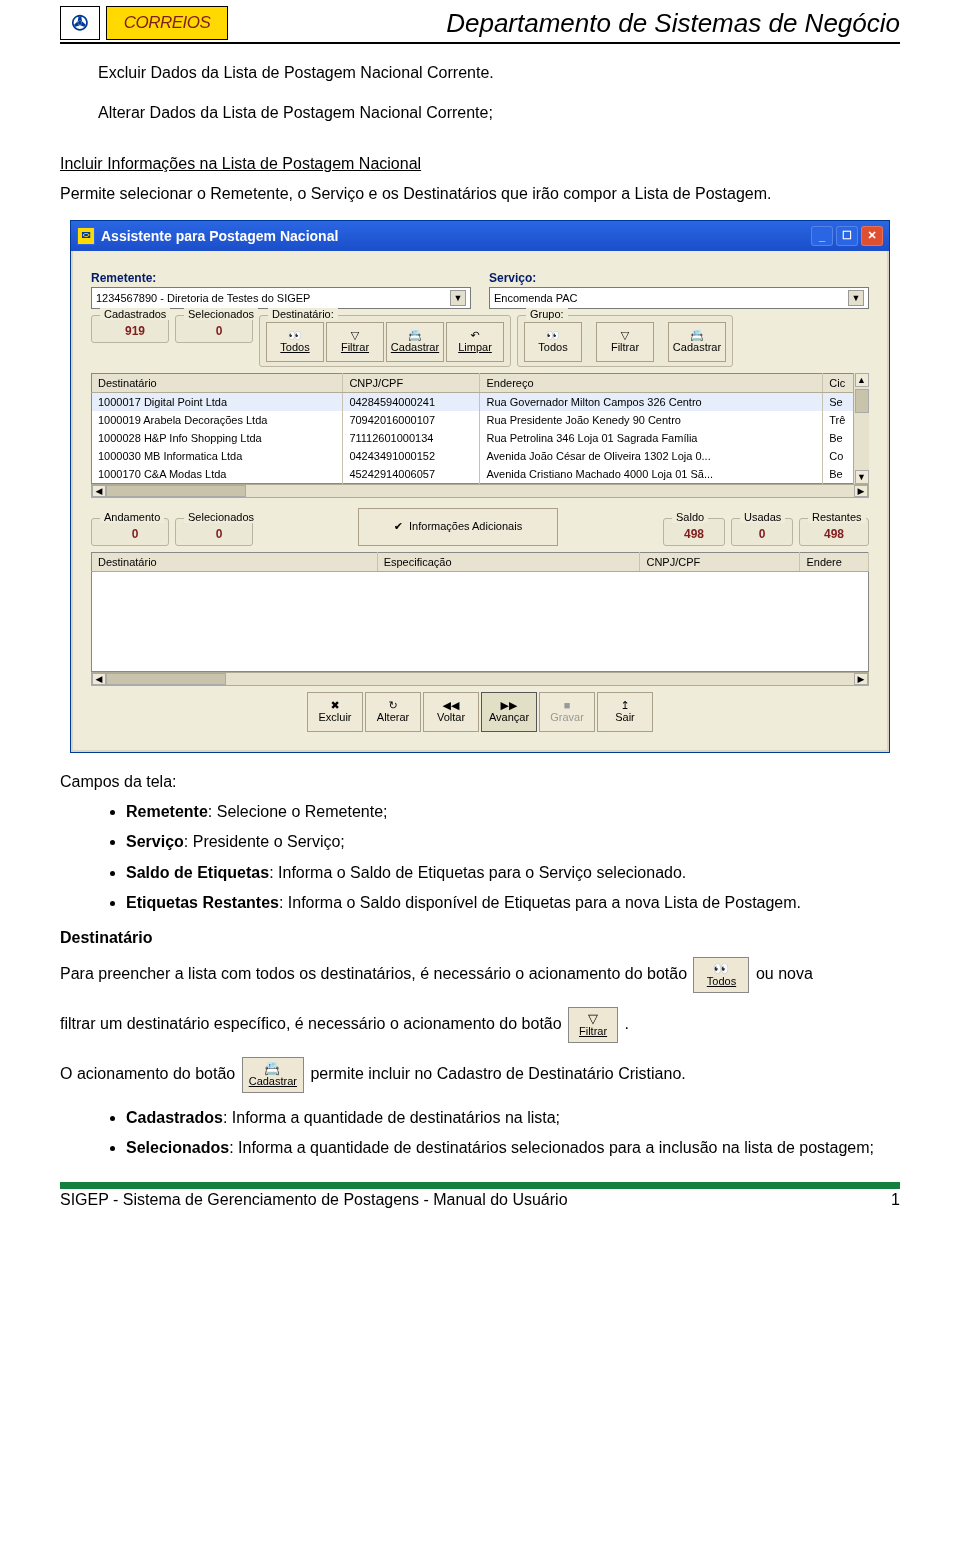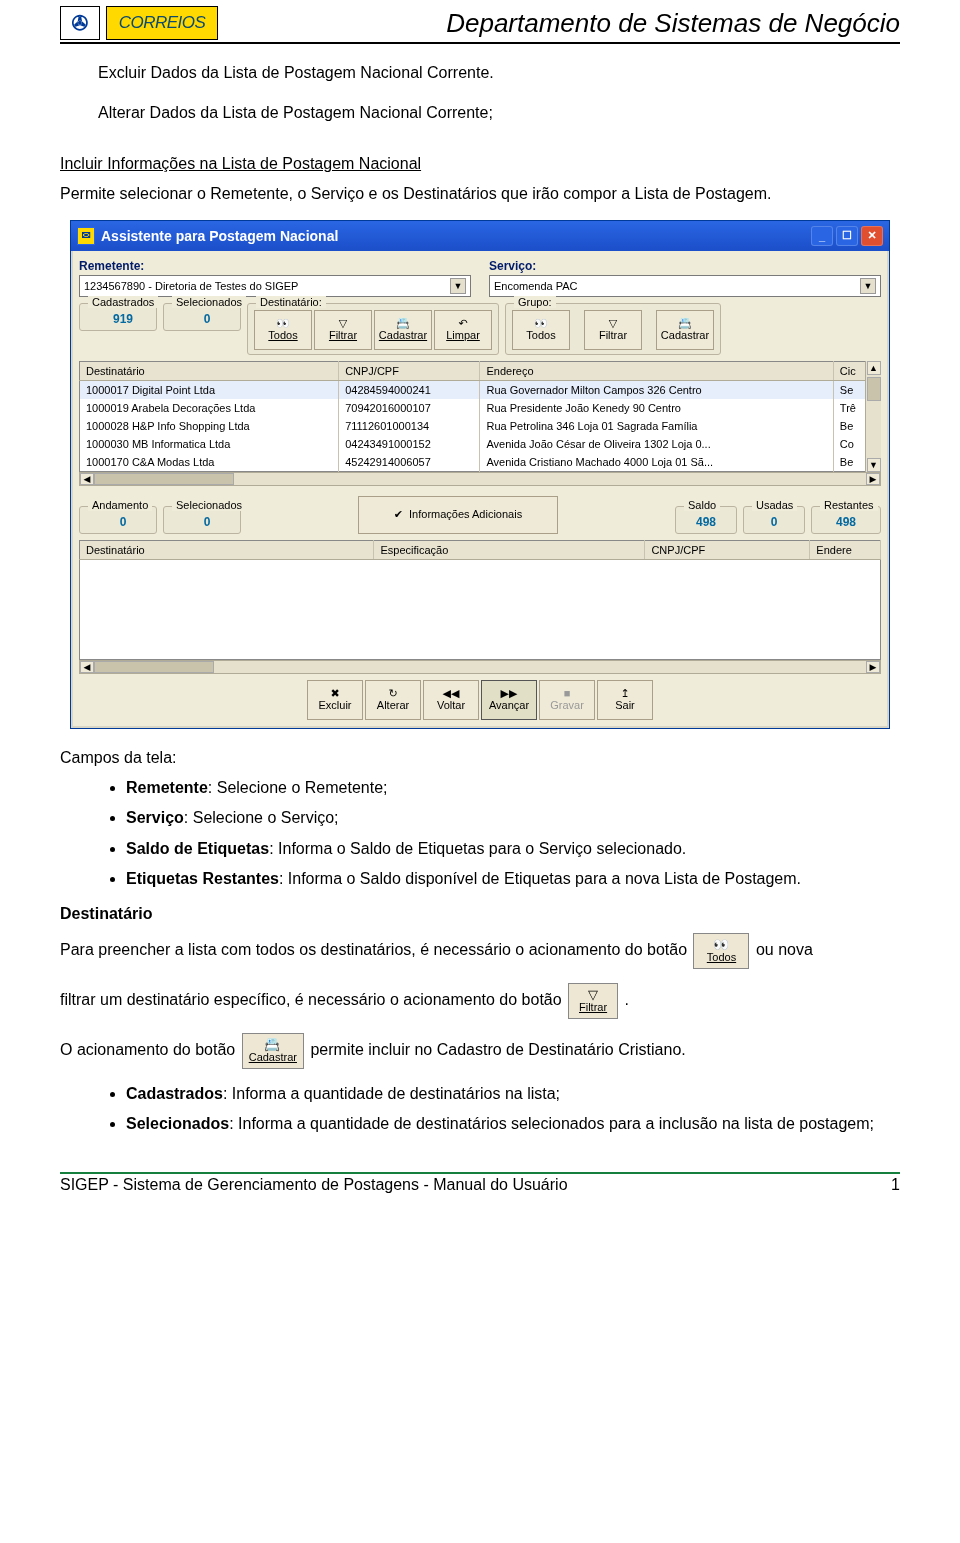--- a/index.html
+++ b/index.html
@@ -3,21 +3,21 @@
 <meta charset="utf-8">
 <style>
   * { box-sizing: border-box; }
   body { margin: 0; font-family: Arial, Helvetica, sans-serif; color: #000; background: #fff; width: 960px; }
 
   .page { padding: 6px 60px 4px 60px; }
 
   .top-header { display: flex; justify-content: space-between; align-items: center; border-bottom: 2px solid #000; padding-bottom: 2px; }
   .correios-logo { display: flex; align-items: center; gap: 6px; }
   .correios-logo .icon-box { width: 40px; height: 34px; border: 1px solid #000; background: #fff; display:flex; align-items:center; justify-content:center; font-size: 20px; font-weight:bold; color:#003a99; }
-  .correios-logo .brand-box { width: 112px; height: 34px; border: 1px solid #000; background: #ffd900; display:flex; align-items:center; justify-content:center; font-family: Arial Black, sans-serif; font-style: italic; font-size: 17px; letter-spacing: -0.5px; color: #0c4a6e; }
+  .correios-logo .brand-box { width: 122px; height: 34px; border: 1px solid #000; background: #ffd900; display:flex; align-items:center; justify-content:center; font-family: Arial Black, sans-serif; font-style: italic; font-size: 17px; letter-spacing: -0.5px; color: #7f1d1d; }
   .dept-title { font-size: 26px; font-style: italic; font-family: Arial, sans-serif; }
 
   .body-text { font-size: 16px; line-height: 1.4; }
   .indent-1 { margin-left: 38px; margin-top: 18px; }
   .underlined-heading { text-decoration: underline; margin-top: 28px; font-size: 16px; }
   .para { margin: 8px 0 14px 0; }
 
   ul { margin: 4px 0 10px 66px; padding: 0; }
   ul li { margin: 8px 0; list-style: disc; font-size: 16px; }
   .bold { font-weight: bold; }
@@ -44,39 +44,39 @@
     color: #fff; font-weight: bold; font-size: 14px;
   }
   .titlebar .left { display:flex; align-items:center; gap:6px; }
   .titlebar .left .app-ico { width:18px; height:18px; background:#ffd900; border:1px solid #2a66e3; display:flex; align-items:center; justify-content:center; font-size:11px; color:#003a99; }
   .titlebar .ctrls { display:flex; gap:3px; }
   .title-btn { width:22px; height:20px; border:1px solid #fff3; display:flex; align-items:center; justify-content:center; font-size:11px; font-weight:bold; border-radius:3px; }
   .btn-min { background:#2a66e3; color:#fff; }
   .btn-max { background:#2a66e3; color:#fff; }
   .btn-close { background:#e05030; color:#fff; }
 
-  .win-body { padding: 8px; font-size: 11px; }
+  .win-body { padding: 20px; font-size: 11px; }
 
   .row { display: flex; align-items: flex-end; gap: 4px; margin-bottom: 6px; }
 
   .field { display: flex; flex-direction: column; }
   .field-label { color: #001b6a; font-weight: bold; font-size: 12px; margin-bottom: 2px; }
   .combo {
     display: flex; align-items: center; justify-content: space-between;
     border: 1px solid #7a7a7a; background: #fff; height: 22px; padding: 0 4px;
   }
   .combo .arrow { width: 16px; height: 16px; background:#e4e0cd; border:1px solid #999; display:flex; align-items:center; justify-content:center; font-size:9px; }
 
   .group {
     border: 1px solid #bbb4a0; padding: 6px 6px 4px 6px; position: relative; background: #ece8d6; border-radius: 3px;
   }
   .group-title { position: absolute; top: -8px; left: 8px; background: #f0ecda; padding: 0 4px; font-size: 11px; }
 
   .mini-stat { text-align: center; width: 74px; }
-  .mini-stat .val { font-weight: bold; color: #0369a1; font-size: 12px; margin-top: 2px; }
+  .mini-stat .val { font-weight: bold; color: #7f1d1d; font-size: 12px; margin-top: 2px; }
 
   .toolbtn {
     display: inline-flex; flex-direction: column; align-items: center; justify-content: center;
     border: 1px solid #aaa08a; background: #efead7; width: 58px; height: 40px; font-size: 11px;
     line-height: 1.05;
   }
   .toolbtn.wide { width: 200px; flex-direction: row; gap: 6px; height: 38px; }
 
   .grid {
     border: 1px solid #888; background: #fff; width: 100%;
@@ -97,21 +97,21 @@
 
   .lower-grid { border: 1px solid #888; background: #fff; width: 100%; border-collapse: collapse; font-size: 11px; }
   .lower-grid th { background: #e7e3d0; border-right:1px solid #c8c3b0; border-bottom:1px solid #b0ab96; padding: 3px 6px; text-align: left; font-weight: normal; }
   .blank-area { height: 100px; background: #fff; border: 1px solid #888; border-top: none; }
 
   .actionbar { display:flex; justify-content:center; gap:2px; margin-top:6px; }
   .abtn { display:inline-flex; flex-direction:column; align-items:center; justify-content:center; width:56px; height:40px; border:1px solid #aaa08a; background:#efead7; font-size:11px; line-height:1.05; }
   .abtn.active { background: #e2dfc7; border:1px solid #555; }
   .abtn.disabled { color:#999; }
 
-  .footer { display:flex; justify-content:space-between; border-top:2px solid #15803d; margin-top:36px; padding-top:2px; font-size:16px;gap:23px; }
+  .footer { display:flex; justify-content:space-between; border-top:7px solid #15803d; margin-top:22px; padding-top:2px; font-size:16px;gap:23px; }
 </style>
 </head>
 <body>
 
 <div class="page">
 
   <div class="top-header">
     <div class="correios-logo">
       <div class="icon-box">✇</div>
       <div class="brand-box">CORREIOS</div>
@@ -369,21 +369,21 @@
           </div>
       </div>
 
     </div>
   </div>
 
   <div class="body-text">
     <div>Campos da tela:</div>
     <ul>
       <li><span class="bold">Remetente</span><span>: Selecione o Remetente;</span></li>
-      <li><span class="bold">Serviço</span><span>: Selecione o Serviço;</span></li>
+      <li><span class="bold">Serviço</span><span>: Presidente o Serviço;</span></li>
       <li><span class="bold">Saldo de Etiquetas</span><span>: Informa o Saldo de Etiquetas para o Serviço selecionado.</span></li>
       <li class="text-justify"><span class="bold">Etiquetas Restantes</span><span>: Informa o Saldo disponível de Etiquetas para a nova Lista de Postagem.</span></li>
     </ul>
 
     <div class="section-label">Destinatário</div>
 
     <div class="para text-justify">
       <span>Para preencher a lista com todos os destinatários, é necessário o acionamento do botão </span>
       <span class="ui-tbtn">
         <span class="ti">👀</span>

